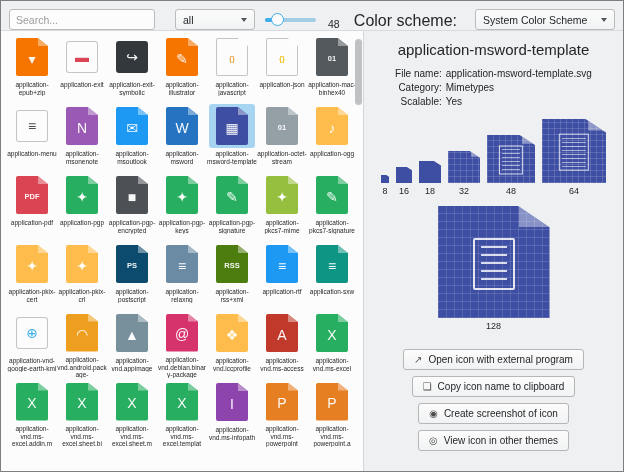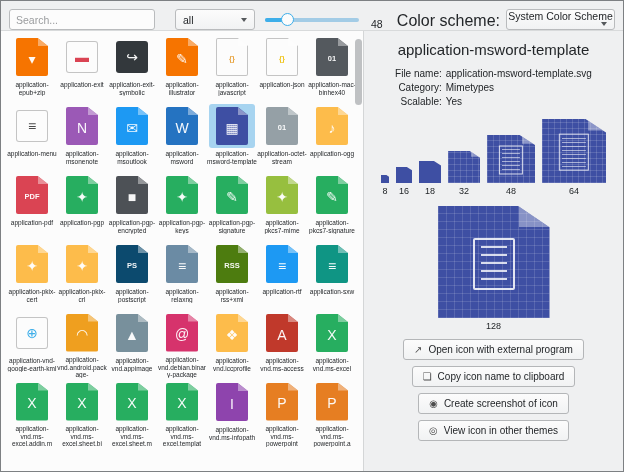--- a/index.html
+++ b/index.html
@@ -16,21 +16,21 @@
   .winbtn{width:20px;display:flex;align-items:center;justify-content:center;color:#fcfcfc;font-size:9px;}
   
   .toolbar{flex:0 0 30px;display:flex;align-items:flex-end;padding:0 8px;background:#eff0f1;border-bottom:1px solid #d8dadb;}
   .search-input{width:146px;height:21px;border:1px solid #b9bbbd;border-radius:3px;background:#fcfcfc;
     font:10.5px "Liberation Sans","DejaVu Sans",sans-serif;padding:0 6px;color:#232629;outline:none;}
   .search-input::placeholder{color:#9a9c9e;}
   .combo{height:21px;border:1px solid #b9bbbd;border-radius:3px;background:linear-gradient(#fcfcfc,#f1f2f3);
     display:flex;align-items:center;padding:0 7px;font-size:10.5px;color:#232629;white-space:nowrap;overflow:hidden;}
   .combo .caret{width:0;height:0;border-left:3.5px solid transparent;border-right:3.5px solid transparent;border-top:4px solid #55595c;margin-left:auto;padding-left:0;margin-left:auto;}
   .combo-all{width:80px;margin-left:20px;}
-  .combo-scheme{width:109px;margin-left:6px;flex-direction:column;}
+  .combo-scheme{width:140px;margin-left:18px;}
   .slider{flex:1;height:20px;position:relative;margin:0 10px;}
   .slider .track{position:absolute;left:0;right:0;top:8px;height:4px;border-radius:2px;background:#a3cce6;}
   .slider .fill{width:25%;height:100%;border-radius:2px;background:#3daee9;}
   .slider .handle{position:absolute;left:calc(25% - 7px);top:3px;width:13px;height:13px;border-radius:50%;background:#fcfcfc;border:1px solid #3daee9;}
   .slider-value{font-size:10.5px;color:#232629;min-width:16px;text-align:center;}
   .scheme-label{font-size:16px;color:#232629;margin-left:12px;white-space:nowrap;}
   
   .main{flex:1;display:flex;min-height:0;}
   .icon-panel{flex:0 0 362px;width:362px;background:#fcfcfc;position:relative;padding:2px 4px 0 6px;overflow:hidden;}
   .icon-grid{display:grid;grid-template-columns:repeat(7,50px);grid-auto-rows:69px;}
@@ -60,21 +60,21 @@
   .sizewrap{display:flex;flex-direction:column;align-items:center;gap:3px;}
   .preview{position:relative;background:#3e4fa3;clip-path:polygon(0 0,68% 0,100% 21%,100% 100%,0 100%);}
   .preview.pattern{background-image:
     repeating-linear-gradient(0deg,rgba(255,255,255,.14) 0 1px,transparent 1px 6px),
     repeating-linear-gradient(90deg,rgba(255,255,255,.14) 0 1px,transparent 1px 6px);}
   .preview.pattern::after{content:'';position:absolute;top:0;right:0;width:28%;height:18%;background:rgba(255,255,255,.4);
     clip-path:polygon(0 0,100% 100%,0 100%);}
   .preview.big::before{content:'';position:absolute;left:50%;top:52%;transform:translate(-50%,-50%);width:38%;height:48%;
     border:1px solid rgba(255,255,255,.8);background:repeating-linear-gradient(180deg,transparent 0 3px,rgba(255,255,255,.55) 3px 4px);background-clip:content-box;padding:2px;}
   .sizenum{font-size:9px;color:#232629;}
-  .large-wrap{display:flex;flex-direction:column;align-items:center;gap:3px;margin-bottom:8px;}
+  .large-wrap{display:flex;flex-direction:column;align-items:center;gap:3px;margin-bottom:18px;}
   .large-preview{position:relative;width:112px;height:112px;background:#3e4fa3;
     clip-path:polygon(0 0,72% 0,100% 19%,100% 100%,0 100%);
     background-image:
       repeating-linear-gradient(0deg,rgba(255,255,255,.13) 0 1px,transparent 1px 8px),
       repeating-linear-gradient(90deg,rgba(255,255,255,.13) 0 1px,transparent 1px 8px);}
   .large-preview::after{content:'';position:absolute;top:0;right:0;width:31px;height:21px;background:rgba(255,255,255,.38);
     clip-path:polygon(0 0,100% 100%,0 100%);}
   .inner-doc{position:absolute;left:50%;top:52%;transform:translate(-50%,-50%);width:42px;height:52px;
     border:2px solid rgba(255,255,255,.85);border-radius:2px;padding:5px 6px;
     background:repeating-linear-gradient(180deg,transparent 0 6px,rgba(255,255,255,.8) 6px 8px);background-clip:content-box;}

